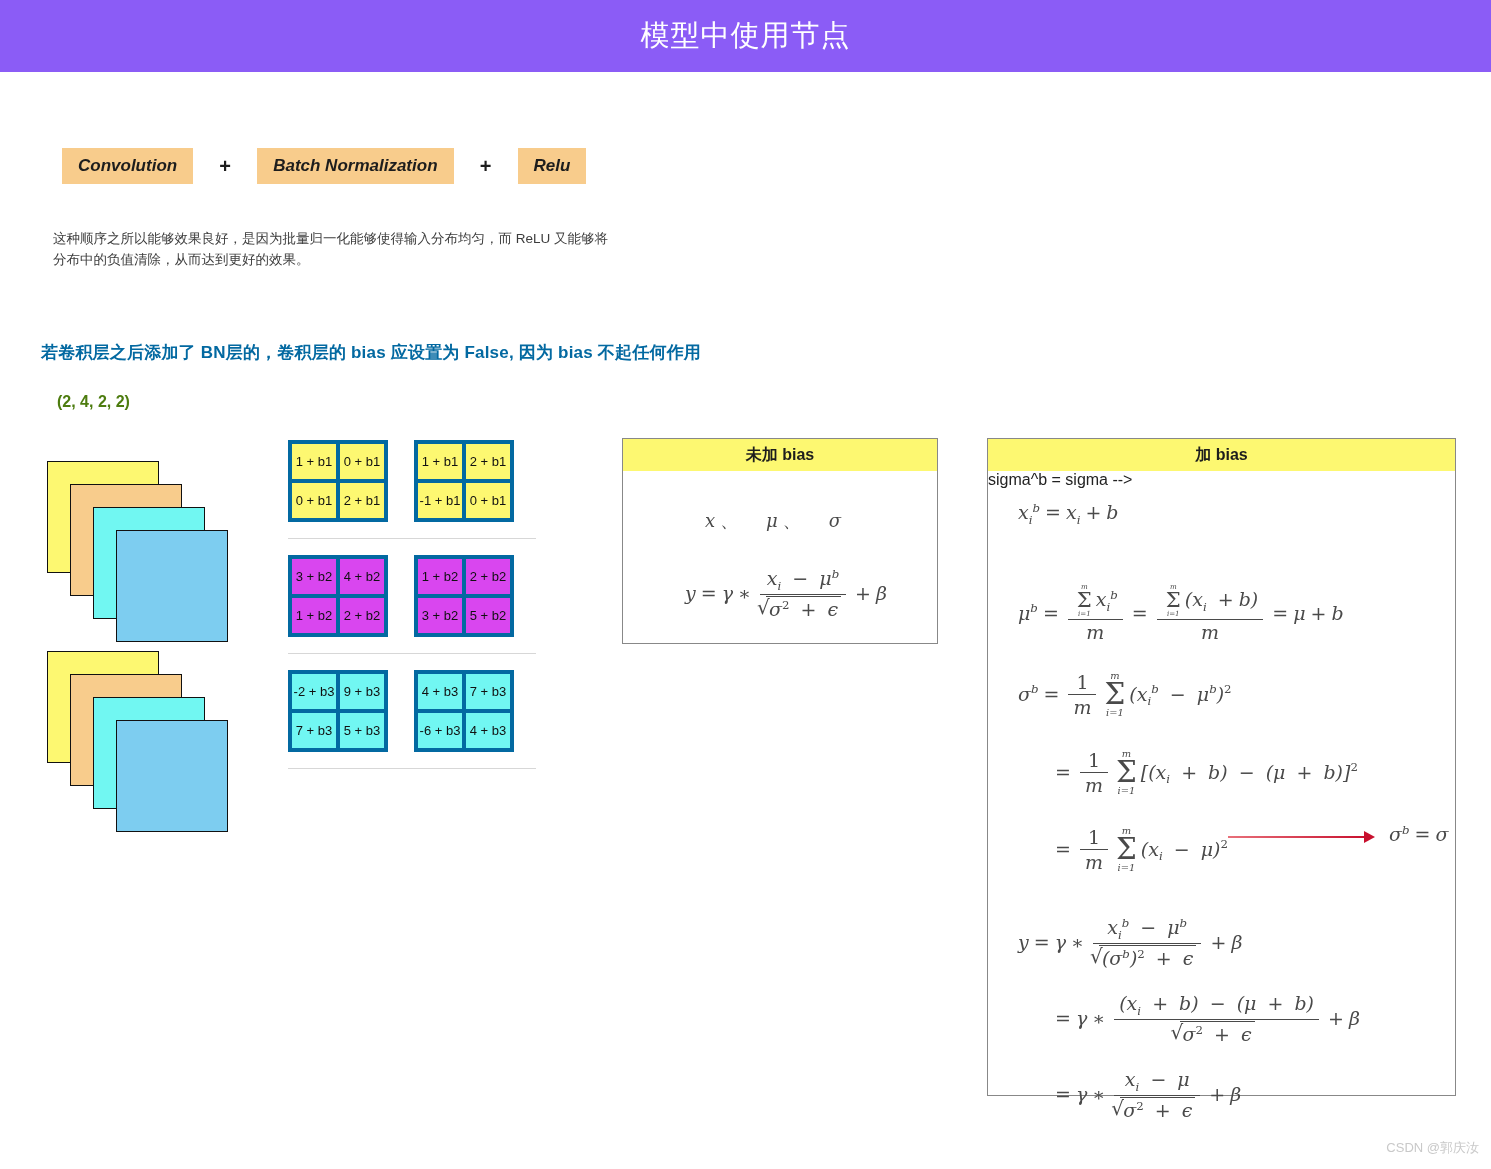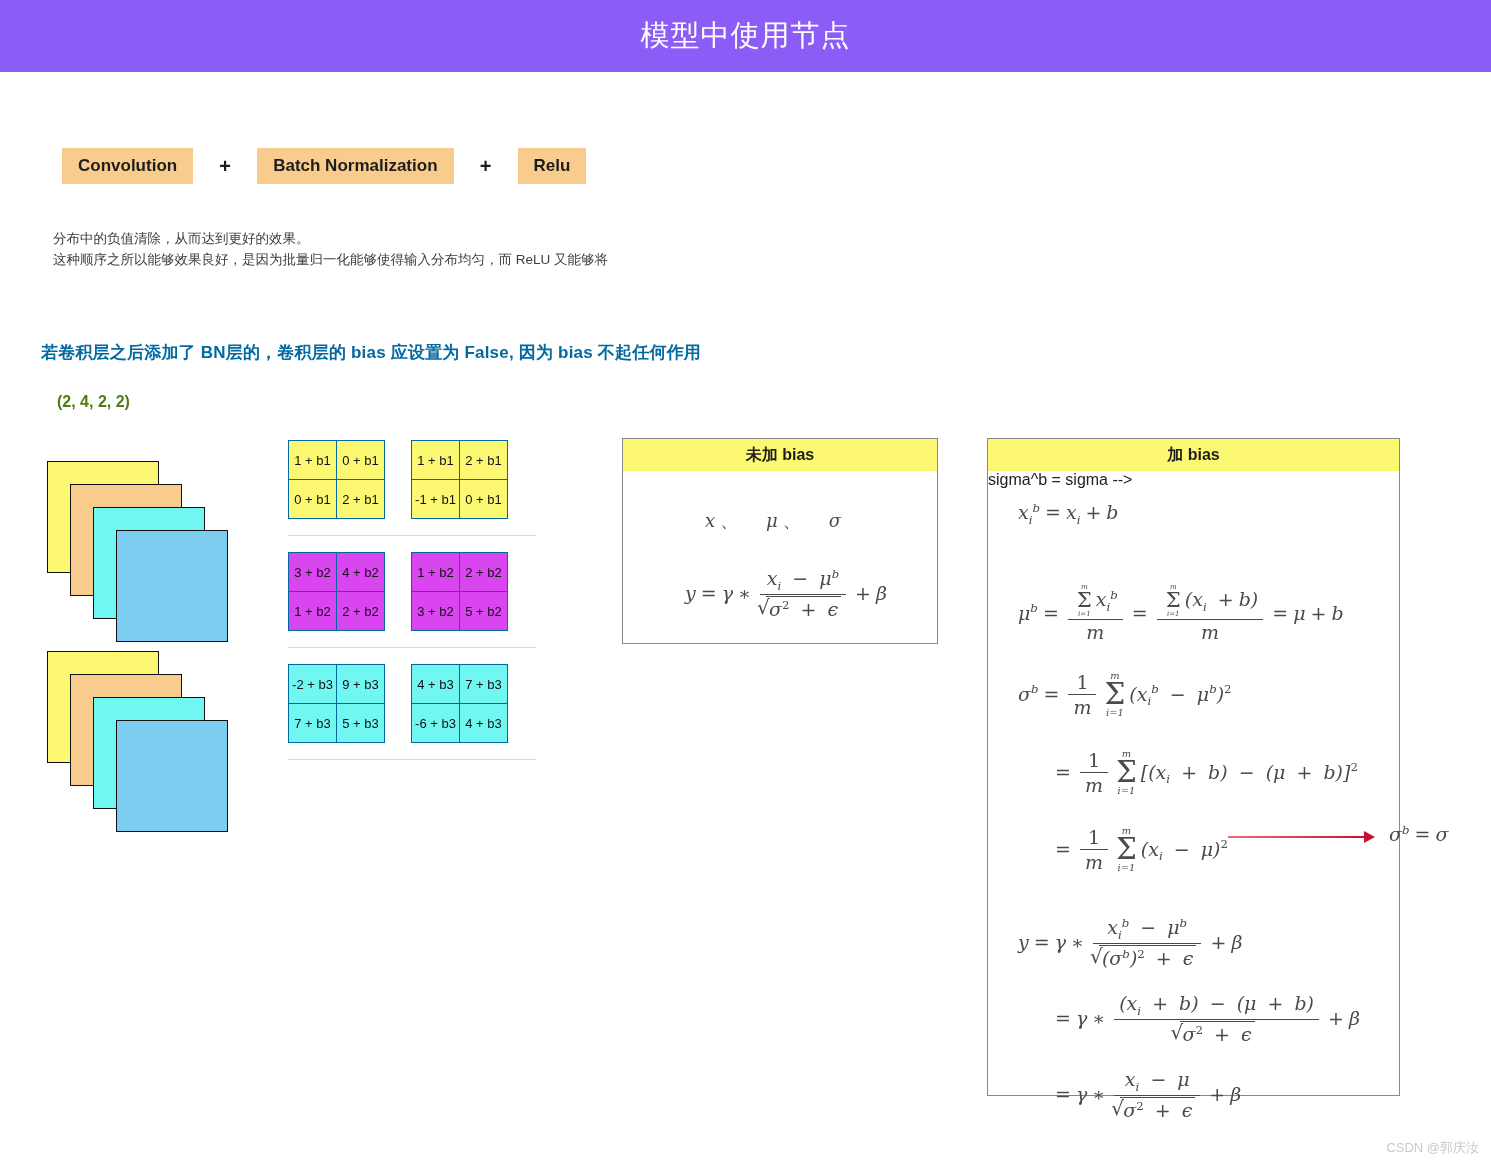--- a/index.html
+++ b/index.html
@@ -38,20 +38,21 @@
     height: 36px;
   }
   .chip {
     background: #f8cc8c;
     color: #1d1d1d;
     font-weight: bold;
     font-size: 17px;
     height: 36px;
     display: flex; align-items: center; justify-content: center;
     padding: 0 16px;
+    font-style: italic;
   }
   .plus {
     font-size: 20px; font-weight: bold;
     color: #1d1d1d;
     width: 64px;
     text-align: center;
   }
 
   
   .para {
@@ -93,21 +94,21 @@
   .card.c4 { left: 69px; top: 69px; background: #7dcdf0; }
 
   
   .matrix-area { position: absolute; left: 288px; top: 440px; }
   .mrow { position: relative; display: flex; gap: 26px; }
   .matrix {
     border-collapse: collapse;
   }
   .matrix td {
     width: 48px; height: 39px;
-    border: 1px solid #0369a1;
+    border: 4px solid #0369a1;
     text-align: center; vertical-align: middle;
     font-size: 13px;
     color: #111;
   }
   .divider {
     height: 1px;
     background: #d7d7d7;
     width: 248px;
     margin: 16px 0 16px 0;
   }
@@ -126,21 +127,21 @@
     background: #fdf871;
     height: 32px;
     display: flex; align-items: center; justify-content: center;
     font-weight: bold;
     font-size: 16px;
     color: #1d1d1d;
   }
   .panel-body { position: relative; }
 
   #panel-nobias { left: 622px; top: 438px; width: 316px; height: 206px; }
-  #panel-bias   { left: 987px; top: 438px; width: 413px; height: 658px; }
+  #panel-bias   { left: 987px; top: 438px; width: 469px; height: 658px; }
 
   
   .math {
     font-family: "DejaVu Serif", "Liberation Serif", serif;
     font-style: italic;
     color: #4a4a4a;
     font-size: 19px;
     white-space: nowrap;
   }
   .math .op { font-style: normal; padding: 0 5px; }
@@ -222,22 +223,22 @@
 
 <div class="pipeline">
   <div class="chip">Convolution</div>
   <div class="plus">+</div>
   <div class="chip">Batch Normalization</div>
   <div class="plus">+</div>
   <div class="chip">Relu</div>
 </div>
 
 <div class="para">
+  <div>这种顺序之所以能够效果良好，是因为批量归一化能够使得输入分布均匀，而 ReLU 又能够将</div>
   <div>分布中的负值清除，从而达到更好的效果。</div>
-  <div>这种顺序之所以能够效果良好，是因为批量归一化能够使得输入分布均匀，而 ReLU 又能够将</div>
 </div>
 
 <div class="statement">若卷积层之后添加了 BN层的，卷积层的 bias 应设置为 False, 因为 bias 不起任何作用</div>
 <div class="shape-note">(2, 4, 2, 2)</div>
 
 <div class="stackgroup" style="left:47px; top:461px; width:185px; height:185px;">
   <div class="card c1"></div>
   <div class="card c2"></div>
   <div class="card c3"></div>
   <div class="card c4"></div>

